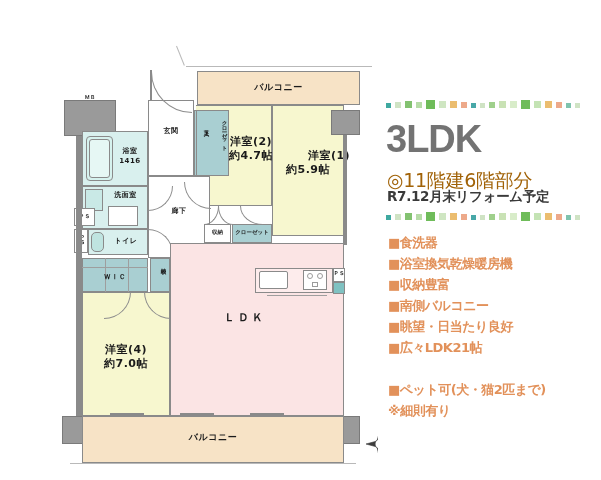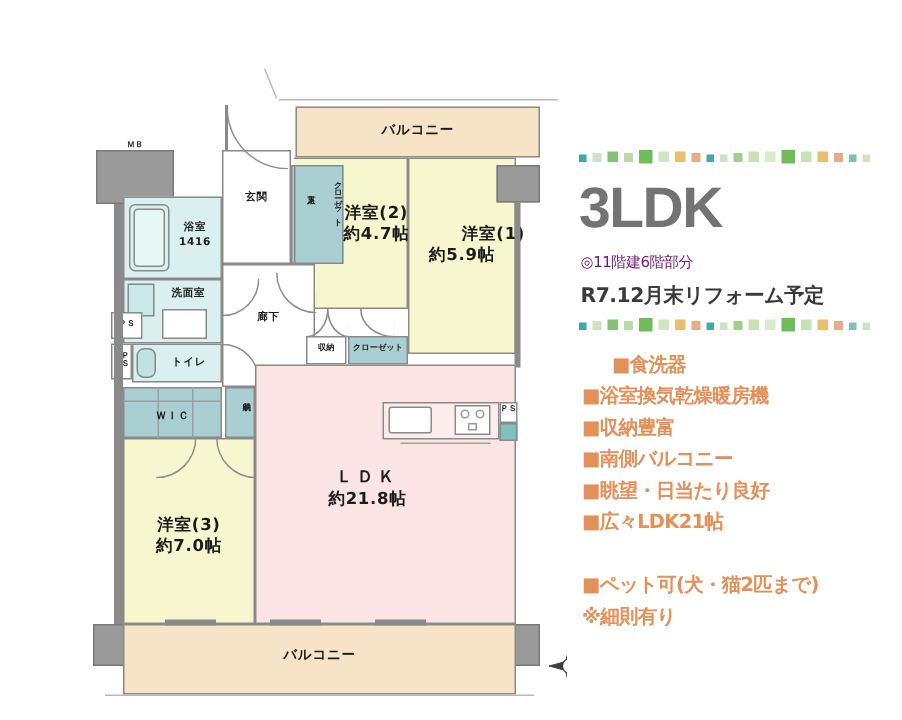--- a/index.html
+++ b/index.html
@@ -41,21 +41,21 @@
 
   
   .fix{position:absolute;box-sizing:border-box;border:1px solid #8a8a8a;background:#fff;}
 
   
   #info{position:absolute;left:378px;top:0;width:223px;height:480px;background:#fff;}
   .band{position:absolute;left:8px;width:205px;height:9px;}
   .band i{position:absolute;top:0;display:block;}
   .title{position:absolute;left:8px;font-size:38px;font-weight:700;color:#737373;
          letter-spacing:-1px;font-family:"Liberation Sans",sans-serif;}
-  .sub1{position:absolute;left:9px;font-size:10px;font-weight:400;color:#701a75;
+  .sub1{position:absolute;left:9px;font-size:19px;font-weight:400;color:#a16207;
         font-family:"DejaVu Sans",sans-serif;letter-spacing:-0.3px;}
   .sub2{position:absolute;left:9px;font-size:13.5px;font-weight:700;color:#3a3a3a;
         font-family:"DejaVu Sans",sans-serif;letter-spacing:-0.3px;}
   .feat{position:absolute;left:10px;font-size:13px;font-weight:700;color:#e2915a;
         font-family:"DejaVu Sans",sans-serif;letter-spacing:-0.5px;white-space:nowrap;}
   .note{position:absolute;left:10px;font-size:13px;font-weight:700;color:#e2915a;
         font-family:"DejaVu Sans",sans-serif;letter-spacing:-0.5px;text-align:center;}
 </style>
 </head>
 <body>
@@ -135,21 +135,21 @@
     <div class="thinline" style="left:128px;top:258px;width:1px;height:34px;"></div>
     <div class="thinline" style="left:82px;top:267px;width:66px;height:1px;"></div>
     <div class="lbl lbl-sm" style="left:82px;top:274px;width:66px;">ＷＩＣ</div>
 
     <div class="room r-teal ab" style="left:150px;top:258px;width:20px;height:34px;"></div>
     <div class="lbl lbl-xs lbl-vert" style="left:153px;top:264px;width:14px;">収納</div>
     <div class="thinline" style="left:170px;top:262px;width:10px;height:1px;"></div>
     <div class="thinline" style="left:170px;top:288px;width:10px;height:1px;"></div>
 
     <div class="room r-yellow ab" style="left:82px;top:292px;width:88px;height:124px;"></div>
-    <div class="lbl lbl-big" style="left:82px;top:344px;width:88px;">洋室(3)</div>
+    <div class="lbl lbl-big" style="left:82px;top:344px;width:88px;">洋室(4)</div>
     <div class="lbl lbl-big" style="left:82px;top:358px;width:88px;">約7.0帖</div>
 
     <div class="door" style="left:104px;top:292px;width:26px;height:26px;
                 border-width:0 1px 1px 0;border-radius:0 0 100% 0;"></div>
     <div class="door" style="left:144px;top:292px;width:26px;height:26px;
                 border-width:0 0 1px 1px;border-radius:0 0 0 100%;"></div>
 
     <div class="room r-hall ab" style="left:148px;top:176px;width:62px;height:82px;"></div>
     <div class="lbl lbl-sm" style="left:150px;top:208px;width:58px;">廊下</div>
 
@@ -169,22 +169,20 @@
                 border-width:0 0 1px 1px;border-radius:0 0 0 100%;"></div>
 
     <div class="room r-teal ab" style="left:232px;top:224px;width:40px;height:19px;"></div>
     <div class="lbl lbl-xs" style="left:232px;top:229px;width:40px;">クローゼット</div>
     <div class="door" style="left:240px;top:206px;width:22px;height:18px;
                 border-width:0 0 1px 1px;border-radius:0 0 0 100%;"></div>
 
     <div class="room r-ldk ab" style="left:170px;top:243px;width:174px;height:173px;"></div>
     <div class="lbl lbl-big" style="left:190px;top:312px;width:110px;
                 letter-spacing:3px;">ＬＤＫ</div>
-    <div class="lbl lbl-big" style="left:190px;top:327px;width:110px;
-                letter-spacing:0.5px;">約21.8帖</div>
 
     <div class="fix" style="left:255px;top:268px;width:78px;height:25px;background:#fdecec;"></div>
     <div class="fix" style="left:259px;top:271px;width:29px;height:18px;border-radius:2px;"></div>
     <div class="fix" style="left:303px;top:270px;width:24px;height:20px;"></div>
     <div class="ab" style="left:307px;top:273px;width:6px;height:6px;border:1px solid #9b9b9b;
                 border-radius:50%;"></div>
     <div class="ab" style="left:317px;top:273px;width:6px;height:6px;border:1px solid #9b9b9b;
                 border-radius:50%;"></div>
     <div class="ab" style="left:312px;top:282px;width:6px;height:5px;border:1px solid #9b9b9b;"></div>
     <div class="thinline" style="left:267px;top:295px;width:60px;height:1px;"></div>
@@ -258,21 +256,21 @@
         <i style="left: 113px; top: 1px; width: 7px; height: 7px; background: rgb(201, 226, 181);"></i>
         <i style="left: 124px; top: 1px; width: 7px; height: 7px; background: rgb(216, 236, 201);"></i>
         <i style="left: 135px; top: 0px; width: 9px; height: 9px; background: rgb(111, 188, 90);"></i>
         <i style="left: 148px; top: 1px; width: 7px; height: 7px; background: rgb(196, 227, 180);"></i>
         <i style="left: 159px; top: 1px; width: 7px; height: 7px; background: rgb(235, 189, 111);"></i>
         <i style="left: 170px; top: 2px; width: 6px; height: 6px; background: rgb(237, 169, 138);"></i>
         <i style="left: 180px; top: 3px; width: 5px; height: 5px; background: rgb(127, 195, 173);"></i>
         <i style="left: 189px; top: 3px; width: 5px; height: 5px; background: rgb(207, 227, 196);"></i>
       </div>
 
-    <div class="feat" style="top:234px;margin-left:20px;">■食洗器</div>
+    <div class="feat" style="top:234px;">■食洗器</div>
     <div class="feat" style="top:255px;">■浴室換気乾燥暖房機</div>
     <div class="feat" style="top:276px;">■収納豊富</div>
     <div class="feat" style="top:318px;">■眺望・日当たり良好</div>
     <div class="feat" style="top:297px;">■南側バルコニー</div>
     <div class="feat" style="top:339px;">■広々LDK21帖</div>
     <div class="feat" style="top:381px;">■ペット可(犬・猫2匹まで)</div>
     <div class="note" style="top:402px;">※細則有り</div>
 
   </div>
 </div>

